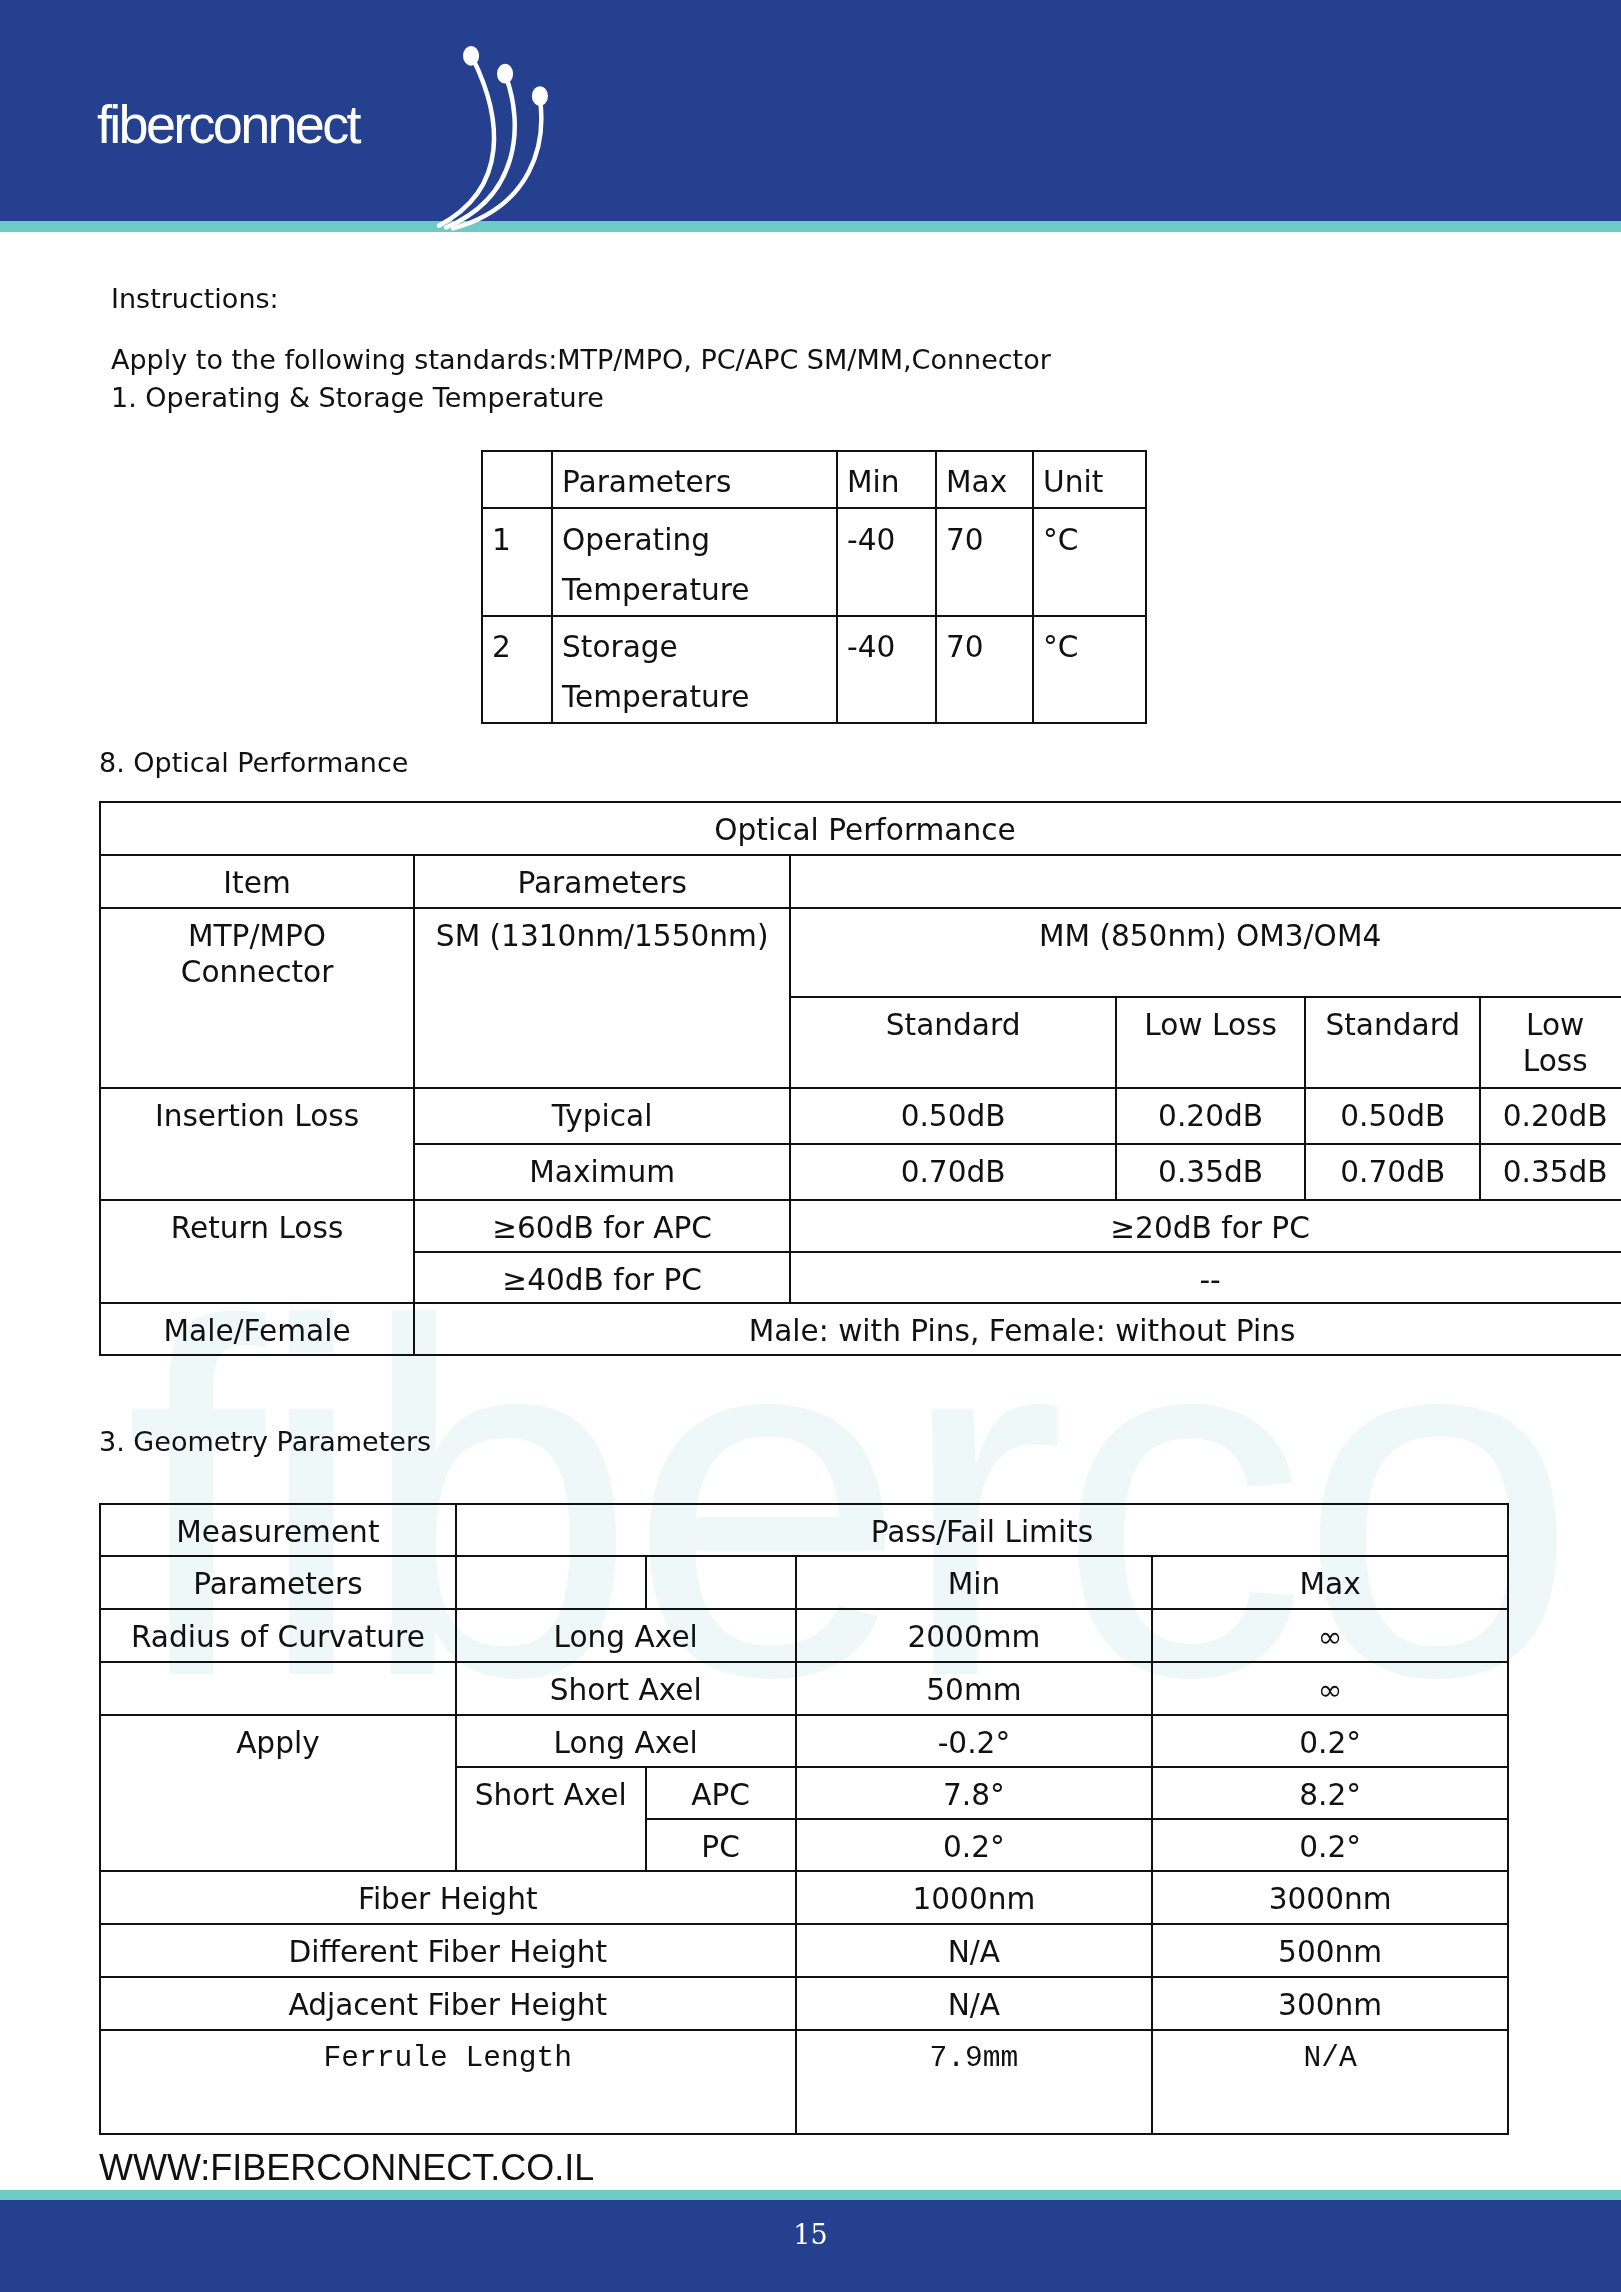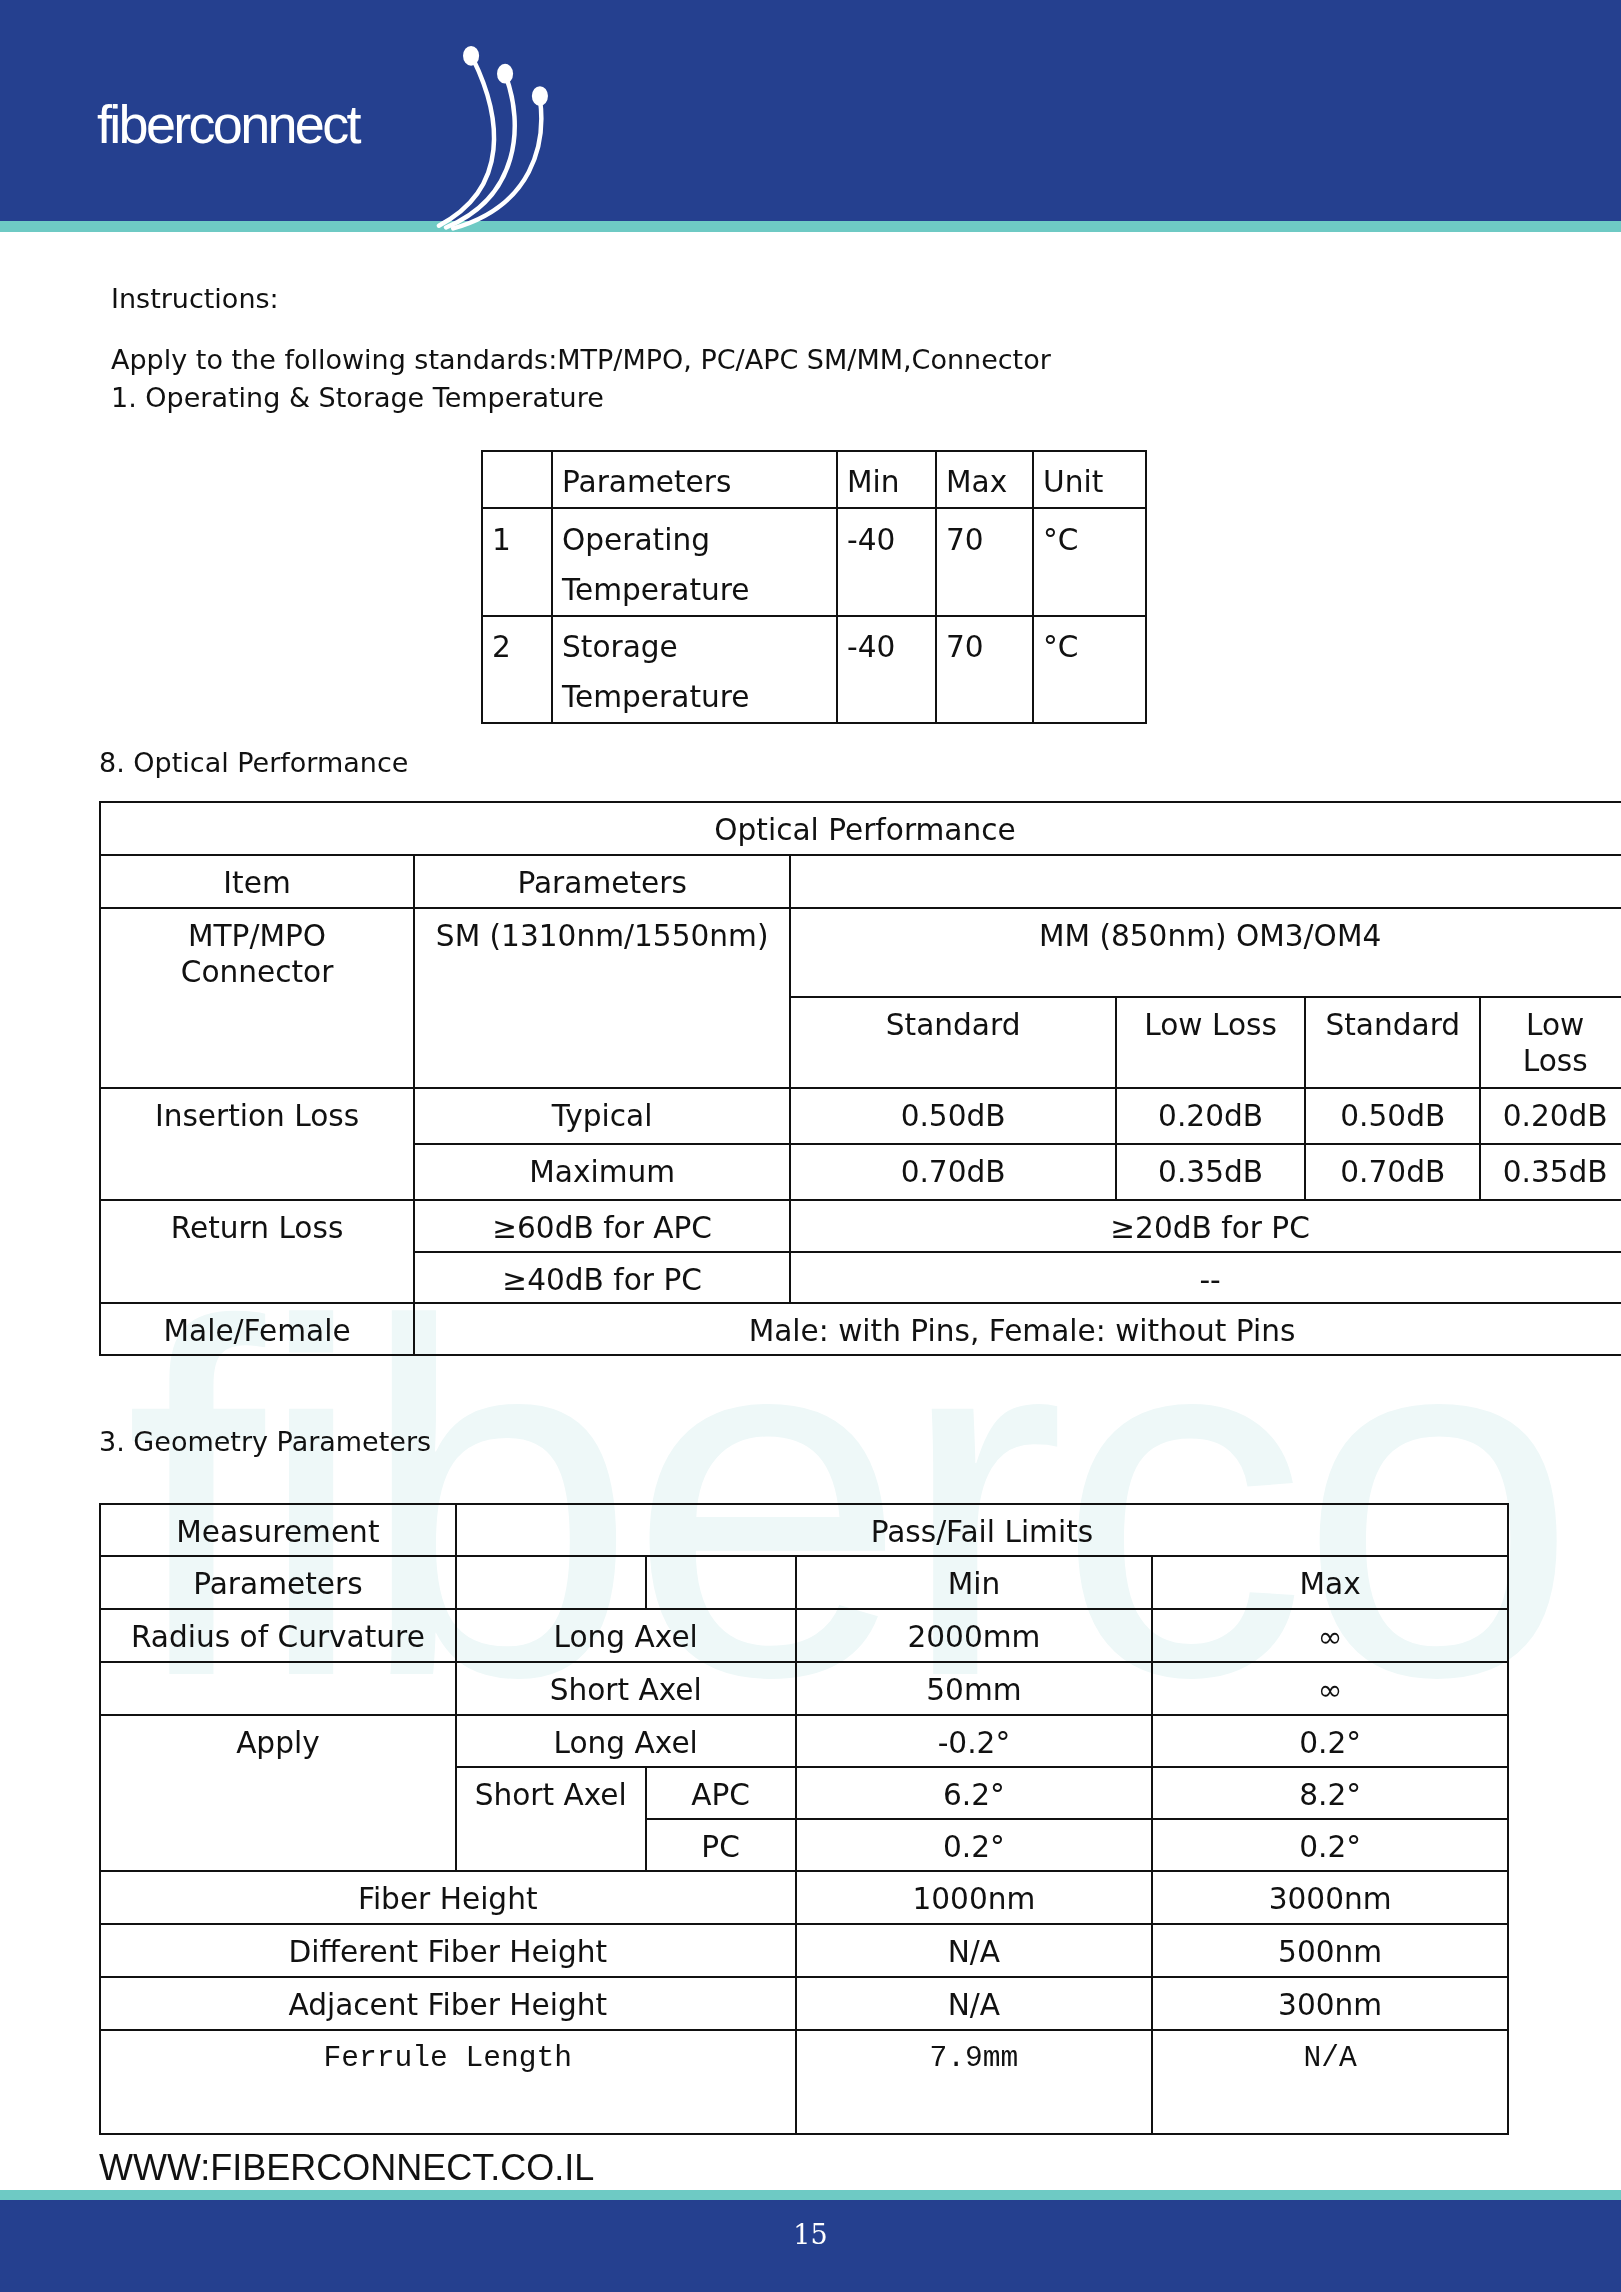--- a/index.html
+++ b/index.html
@@ -171,21 +171,21 @@
   </tr>
   <tr style="height:52px;">
     <td rowspan="3" class="c">Apply</td>
     <td colspan="2" class="c">Long Axel</td>
     <td class="c">-0.2°</td>
     <td class="c">0.2°</td>
   </tr>
   <tr style="height:52px;">
     <td rowspan="2" class="c">Short Axel</td>
     <td class="c">APC</td>
-    <td class="c">6.2°</td>
+    <td class="c">7.8°</td>
     <td class="c">8.2°</td>
   </tr>
   <tr style="height:52px;">
     <td class="c">PC</td>
     <td class="c">0.2°</td>
     <td class="c">0.2°</td>
   </tr>
   <tr style="height:53px;">
     <td colspan="3" class="c">Fiber Height</td>
     <td class="c">1000nm</td>

